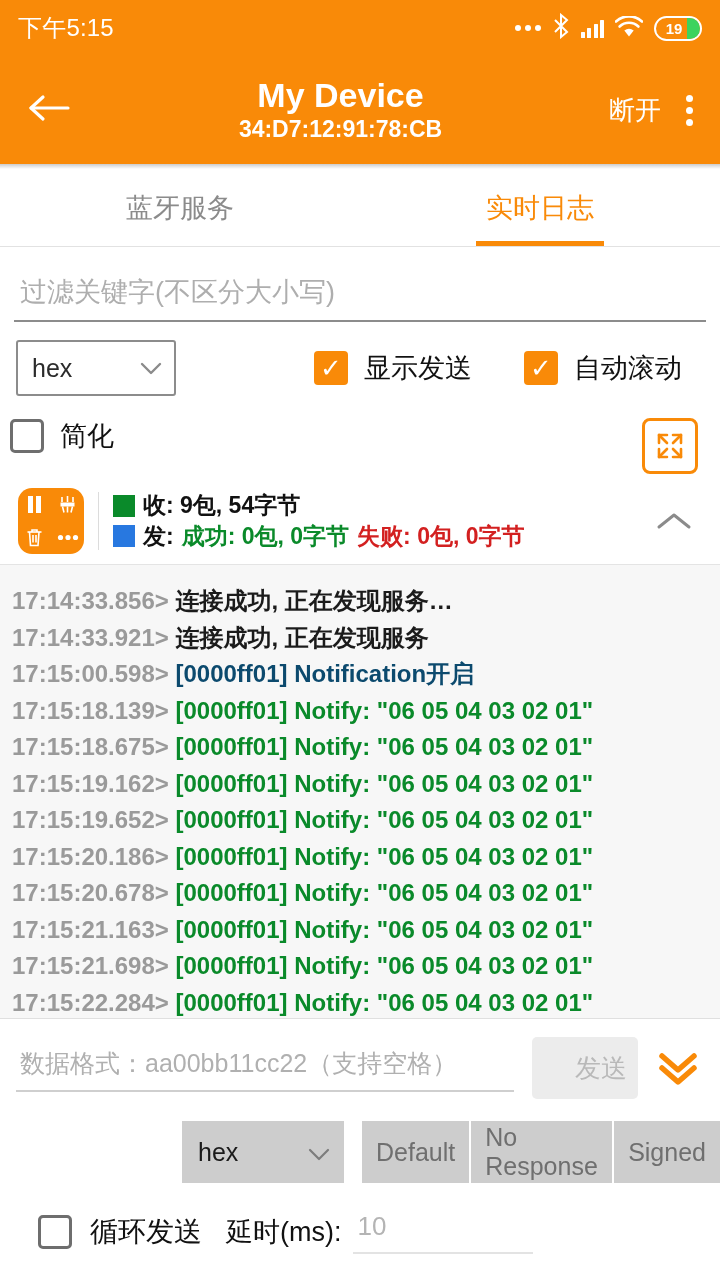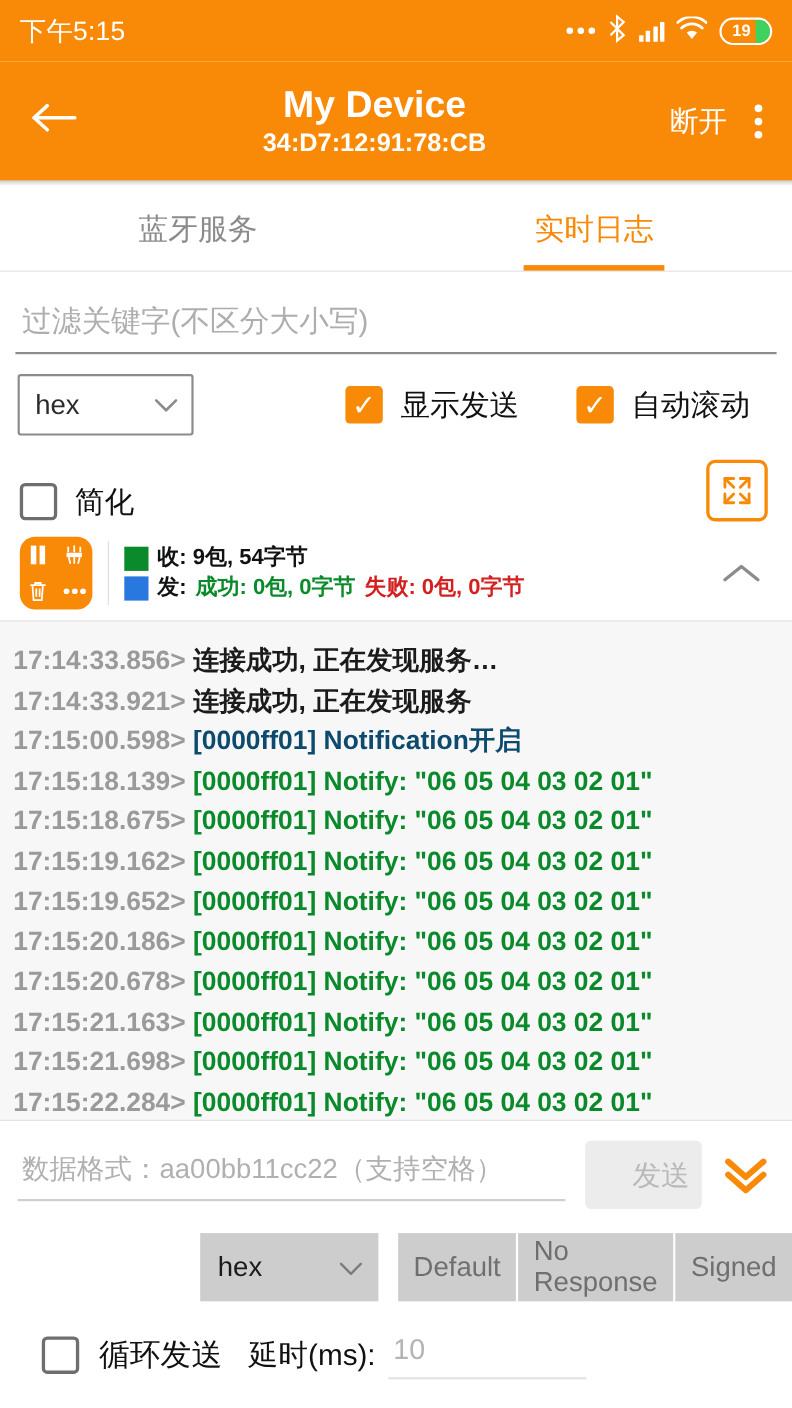--- a/index.html
+++ b/index.html
@@ -78,36 +78,36 @@
   .cb-group { display:flex; align-items:center; gap:16px; cursor:pointer; }
   .cbox { width:34px; height:34px; border-radius:4px; flex:0 0 auto;
           display:flex; align-items:center; justify-content:center; }
   .cbox.on { background:#F98A08; color:#fff; font-size:26px; font-weight:700; }
   .cbox.off { border:3px solid #6e6e6e; background:#fff; border-radius:5px;}
   .cb-label { font-size:27px; color:#111; }
   .sp-a { margin-left: 138px; }
   .sp-b { margin-left: 52px; }
 
   
-  .opt-row2 { display:flex; align-items:flex-end; justify-content:space-between;
-              padding: 22px 22px 0 18px; }
+  .opt-row2 { display:flex; align-items:flex-start; justify-content:space-between;
+              padding: 22px 22px 0 10px; }
   .expand-btn { width:56px; height:56px; border:3px solid #F98A08; border-radius:8px;
                 display:flex; align-items:center; justify-content:center; cursor:pointer;}
 
   
   .stats-row { display:flex; align-items:center; padding: 14px 18px 10px 18px; }
   .ctrl-btn { width:66px; height:66px; background:#F98A08; border-radius:14px; flex:0 0 auto;
               display:grid; grid-template-columns:1fr 1fr; grid-template-rows:1fr 1fr;
               place-items:center; color:#fff; cursor:pointer; }
   .ctrl-btn div { display:flex; align-items:center; justify-content:center; }
   .vsep { width:1px; align-self:stretch; background:#dcdcdc; margin:4px 14px 4px 14px; }
   .stats-text { flex:1 1 auto; font-size:0; }
   .stat-line { display:flex; align-items:center; gap:8px; line-height:1.25; margin:2px 0;}
   .swatch { width:22px; height:22px; flex:0 0 auto; display:block; }
-  .stat-txt { font-size:20px; color:#111; font-weight:700; white-space:nowrap; }
+  .stat-txt { font-size:23px; color:#111; font-weight:700; white-space:nowrap; }
   .g { color:#0a8a2a; } .r { color:#d32020; }
   .collapse { width:56px; flex:0 0 auto; display:flex; align-items:center; justify-content:center; cursor:pointer;}
 
   
   .log { background:#f7f7f7; border-top:1px solid #e4e4e4; border-bottom:1px solid #e0e0e0;
          height:455px; overflow:hidden; padding: 0 12px; position:relative;font-weight:bold; }
   .logline { font-size:24px; line-height:36.5px; white-space:nowrap; }
   .logline .ts { color:#9a9a9a; }
   .logline.clip { position:relative; top:-18px; height:18px; overflow:hidden; }
   .m-dark { color:#1b1b1b; }

